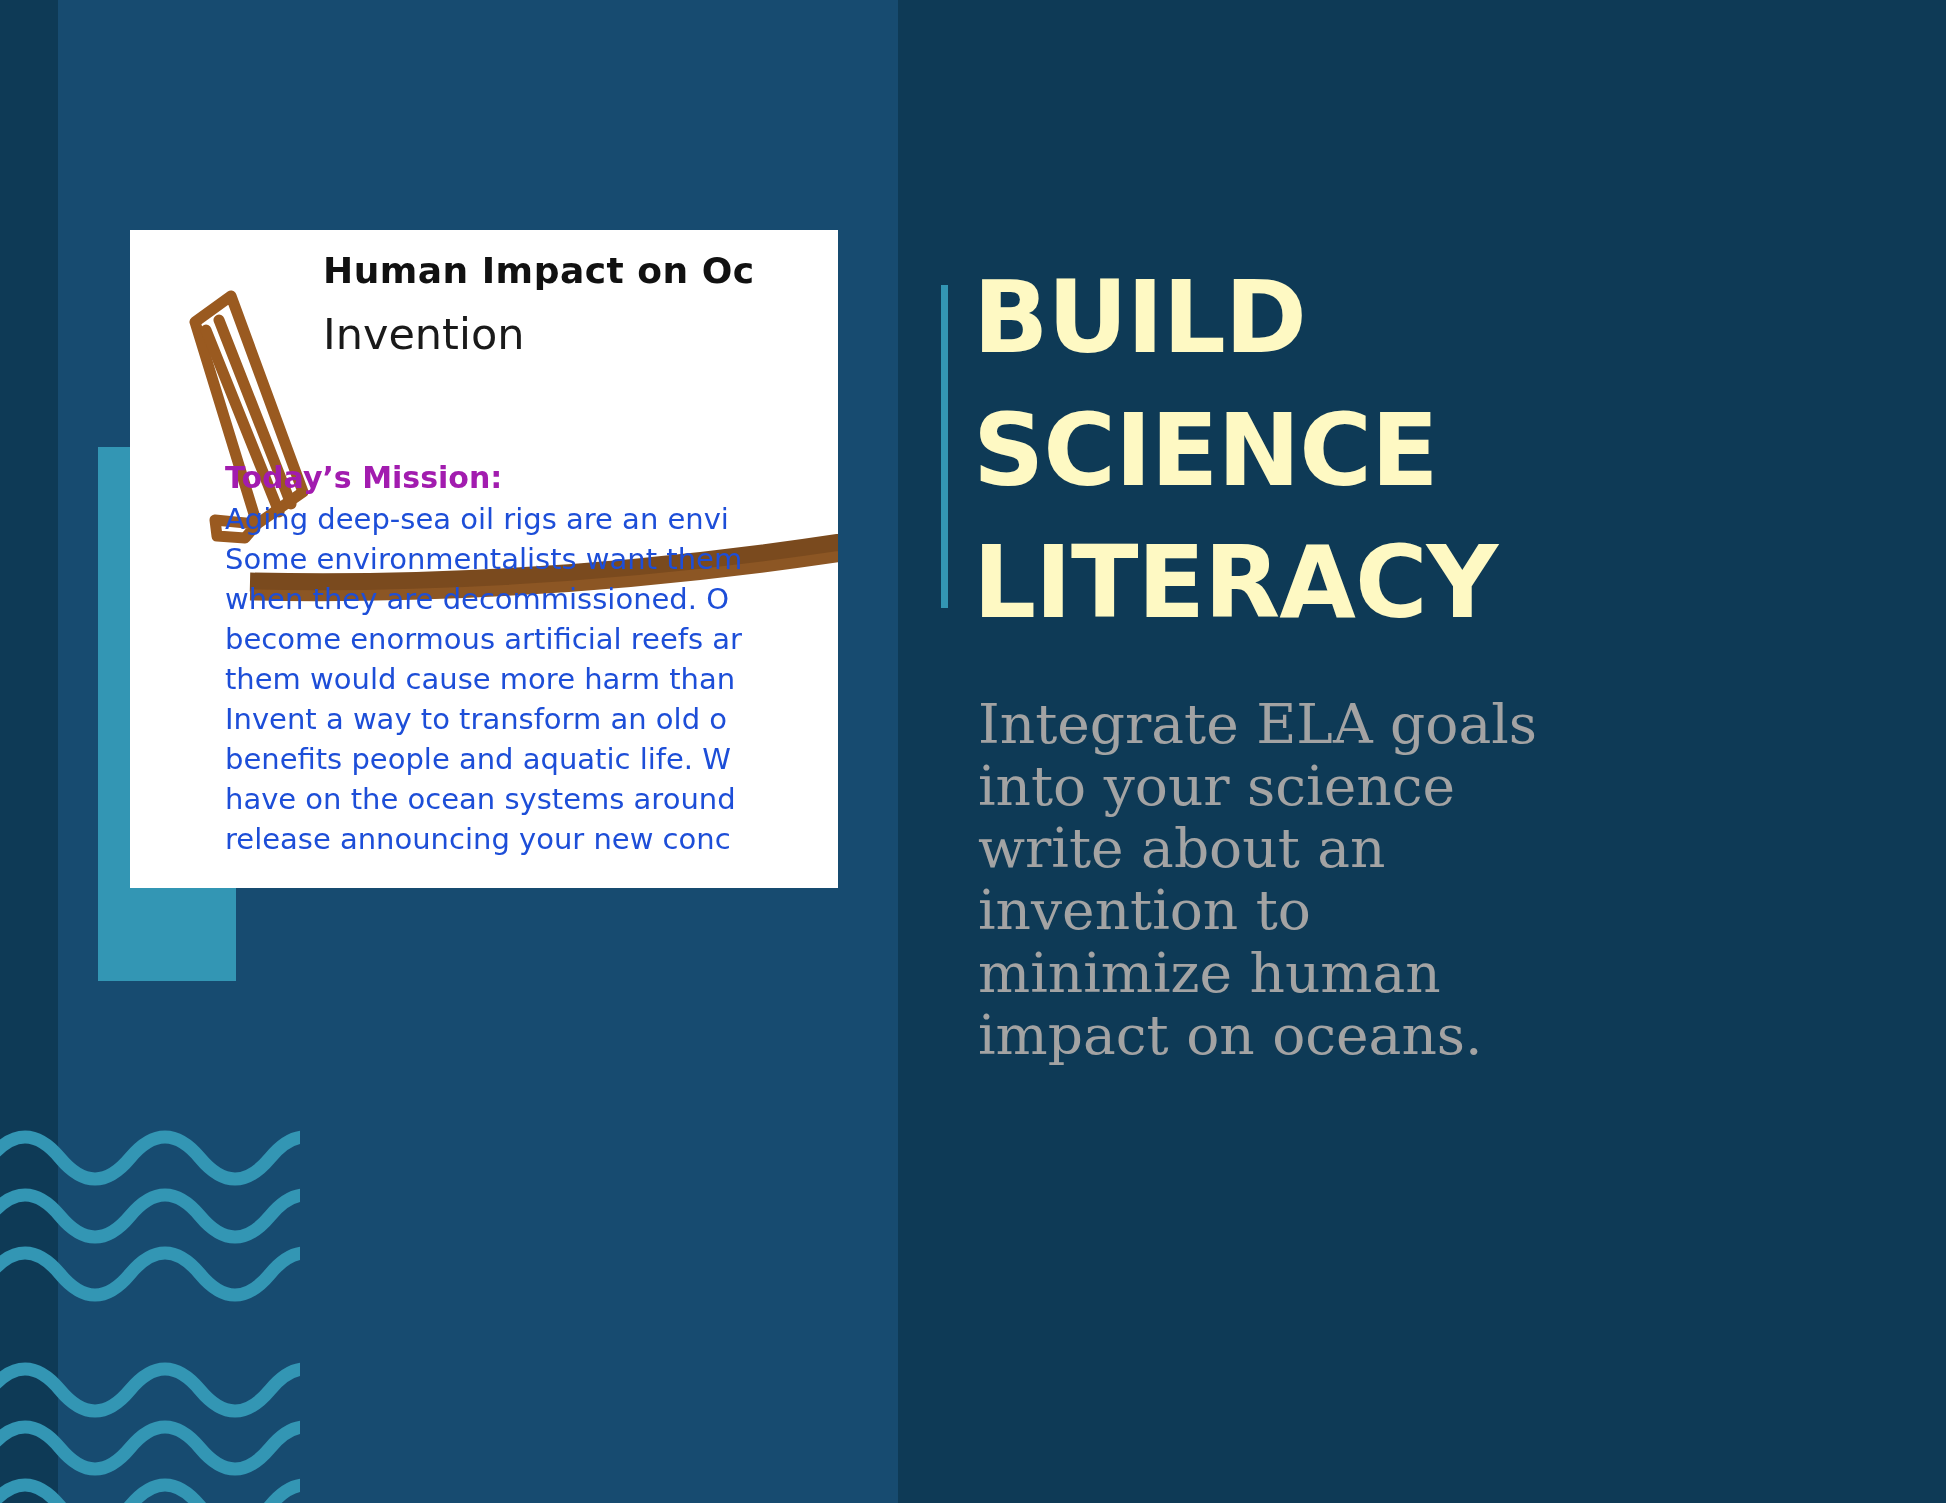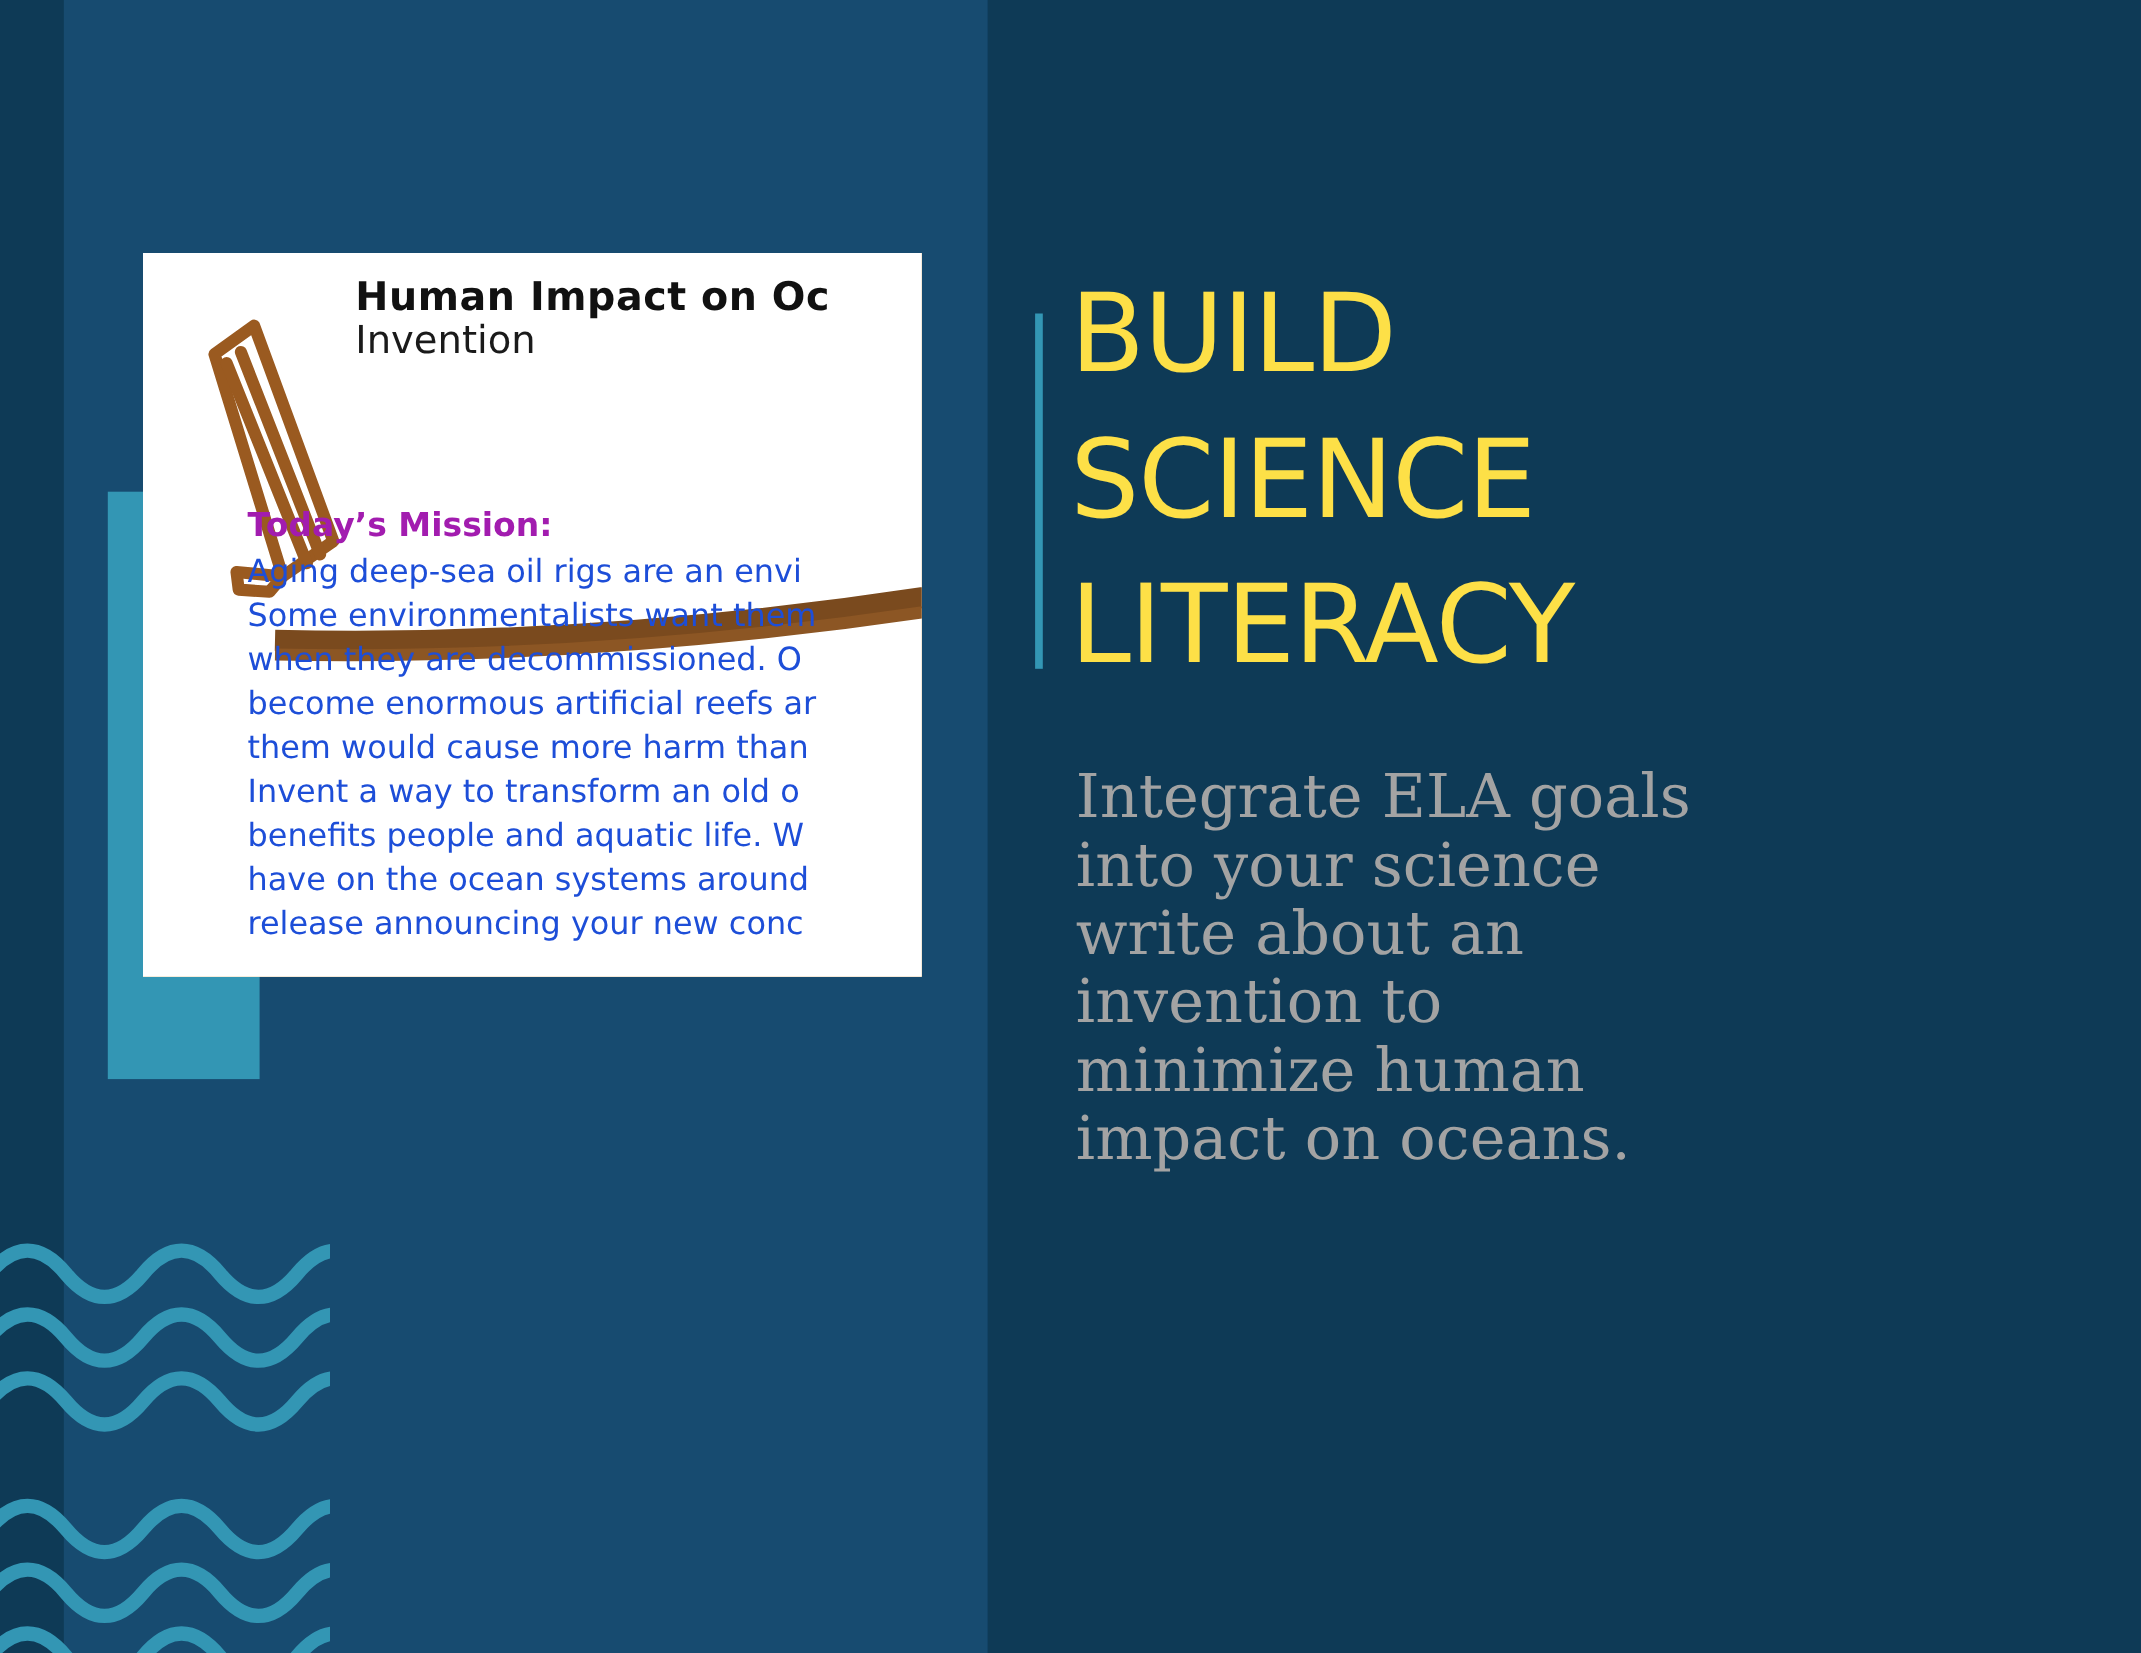--- a/index.html
+++ b/index.html
@@ -55,24 +55,24 @@
   .ws-title {
     font-family:"DejaVu Sans", sans-serif;
     font-weight:bold;
     font-size:36px;
     letter-spacing:0.5px;
     color:#111111;
     line-height:1.05;
   }
   .ws-sub {
     font-family:"DejaVu Sans", sans-serif;
-    font-size:35px;
+    font-size:43px;
     color:#1A1A1A;
     line-height:1.15;
-    margin-top:0;
+    margin-top:20px;
   }
   .pencil { position:absolute; left:45px; top:60px; }
   .swoosh { position:absolute; left:45px; top:60px; }
 
   .ws-body {
     position:absolute;
     left:95px; top:230px;
     width:1000px;
   }
   .ws-mission {
@@ -92,24 +92,24 @@
   }
 
   
   .accent-line {
     position:absolute;
     left:941px; top:285px; width:7px; height:323px;
     background:#3396B4;
   }
   .headline {
     position:absolute;
-    left:973px; top:238px; width:930px;
-    color:#fde047;
+    left:973px; top:252px; width:930px;
+    color:#fef9c3;
     font-family:"DejaVu Sans", sans-serif;
-    font-weight:normal;
+    font-weight:bold;
     font-size:99px;
     line-height:1.34;
     letter-spacing:-1px;
   }
   .headline div { white-space:nowrap; }
 
   .blurb {
     position:absolute;
     left:978px; top:693px; width:960px;
     color:#a3a3a3;

